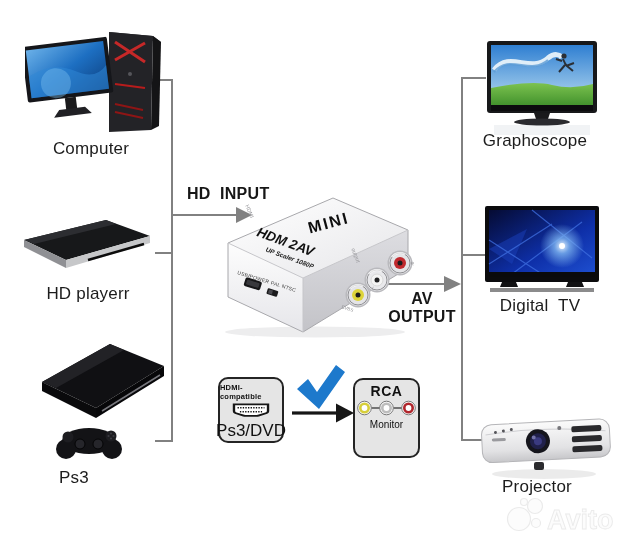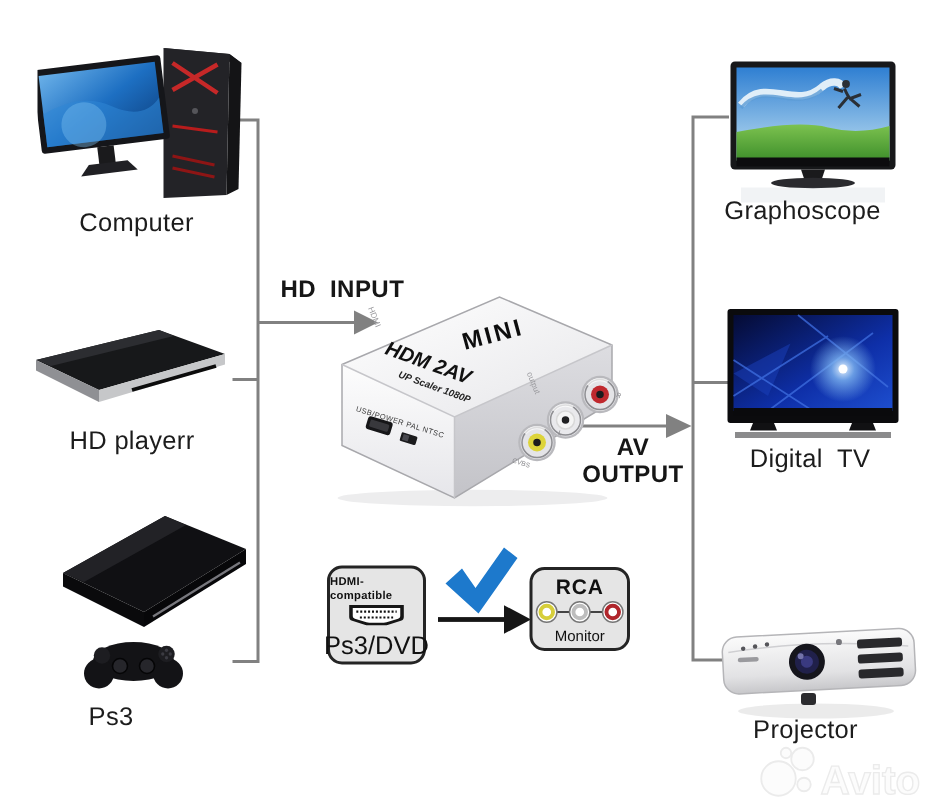--- a/index.html
+++ b/index.html
@@ -32,21 +32,21 @@
   .illus-projector{left:472px;top:412px;width:150px;height:78px;}
   .illus-converter{left:215px;top:186px;width:205px;height:152px;}
   .check-icon{left:294px;top:363px;width:54px;height:48px;}
   .black-arrow{left:292px;top:402px;width:64px;height:22px;}
   .watermark{left:497px;top:491px;width:130px;height:48px;}
   .badge{
     position:absolute;border:2px solid #242424;border-radius:10px;background:#e5e5e5;
     display:flex;flex-direction:column;align-items:center;box-sizing:border-box;
   }
   .badge-hdmi{left:218px;top:377px;width:66px;height:66px;padding-top:4px;}
-  .badge-rca{left:353px;top:378px;width:67px;height:56px;padding-top:3px;}
+  .badge-rca{left:353px;top:378px;width:67px;height:80px;padding-top:3px;}
   .badge-hdmi .b-title{font-size:7.5px;font-weight:700;color:#111;letter-spacing:.2px;}
   .badge-hdmi .b-caption{font-size:17px;color:#111;margin-top:1px;}
   .badge-rca .b-title{font-size:14px;font-weight:800;color:#111;letter-spacing:.5px;}
   .badge-rca .b-caption{font-size:10px;color:#111;margin-top:2px;}
   .stage svg text{font-family:"Liberation Sans",sans-serif;}
   .t-brand{font-size:16px;font-weight:800;fill:#0d0d0d;letter-spacing:2px;}
   .t-model{font-size:13.5px;font-weight:700;font-style:italic;fill:#111;}
   .t-scaler{font-size:6.5px;font-weight:700;font-style:italic;fill:#222;}
   .t-ports{font-size:5px;fill:#3c3c3c;letter-spacing:.3px;}
   .t-side{font-size:5.5px;fill:#9a9a9e;}

